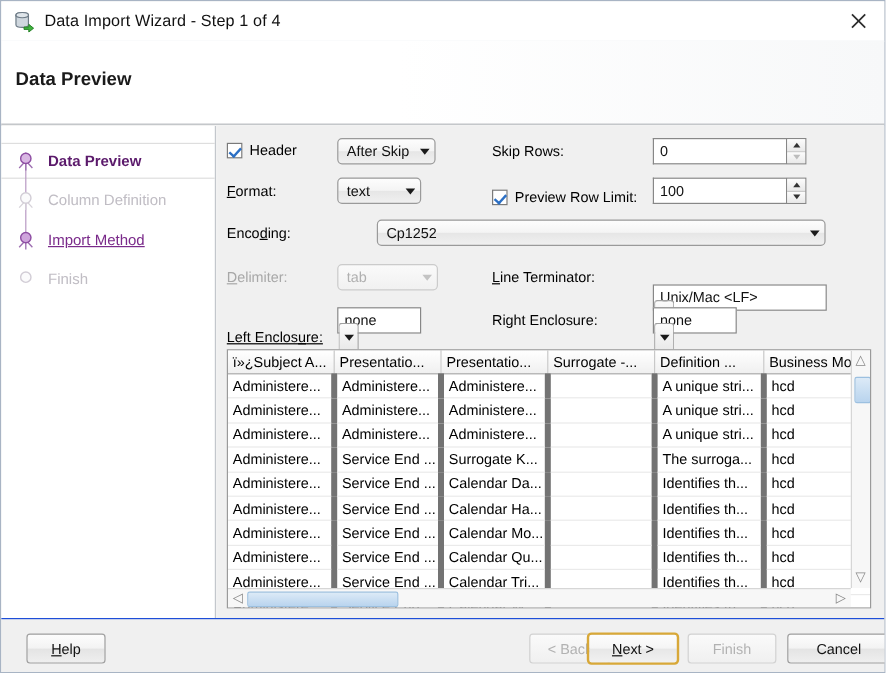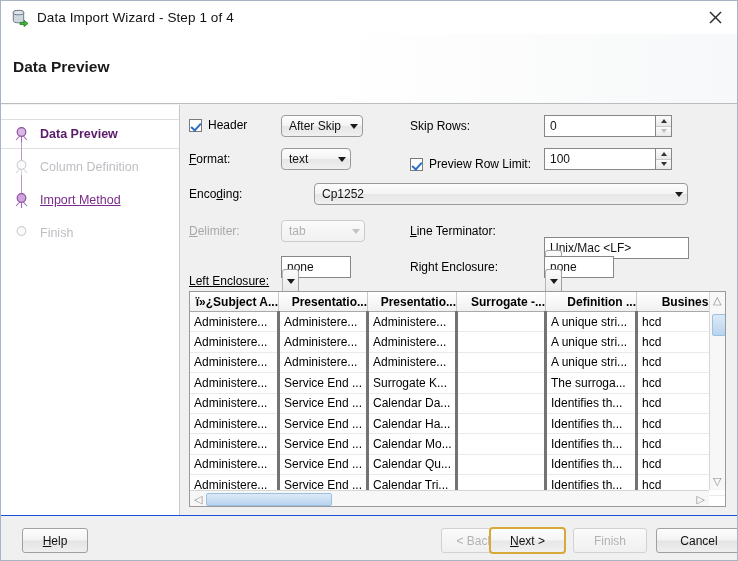--- a/index.html
+++ b/index.html
@@ -186,29 +186,29 @@
 
   
   .table-wrap {
     position: absolute; left: 8px; top: 186px;
     width: 537px; height: 216px;
     border: 1px solid #9a9a9a; background: #ffffff;
     box-sizing: border-box; overflow: hidden;
   }
   table.grid { border-collapse: collapse; table-layout: fixed; width: 520px; }
   table.grid th {
-    height: 19px; font-weight: bold; font-size: 12px; text-align: right;
+    height: 19px; font-weight: normal; font-size: 12px; text-align: left;
     padding: 0 0 0 4px;
     background: linear-gradient(to bottom, #ffffff, #f0f0f0);
     border-right: 1px solid #c8c8c8; border-bottom: 1px solid #a9a9a9;
     white-space: nowrap; overflow: hidden; margin-left: 24px;
   }
   table.grid td {
     height: 19.4px; font-size: 12px; padding: 0 0 0 4px;
-    border-right: 3px solid #737373; border-bottom: 1px solid #eaeaea;
+    border-right: 5px solid #737373; border-bottom: 1px solid #eaeaea;
     white-space: nowrap; overflow: hidden; background: #ffffff;
   }
   .c0 { width: 84px; } .c1 { width: 84px; } .c2 { width: 84px; }
   .c3 { width: 84px; } .c4 { width: 86px; } .c5 { width: 98px; }
 
   .vscroll {
     position: absolute; right: 0; top: 0; width: 16px; bottom: 16px;
     background: #f7f7f7; border-left: 1px solid #d6d6d6; box-sizing: border-box;
   }
   .vthumb {

